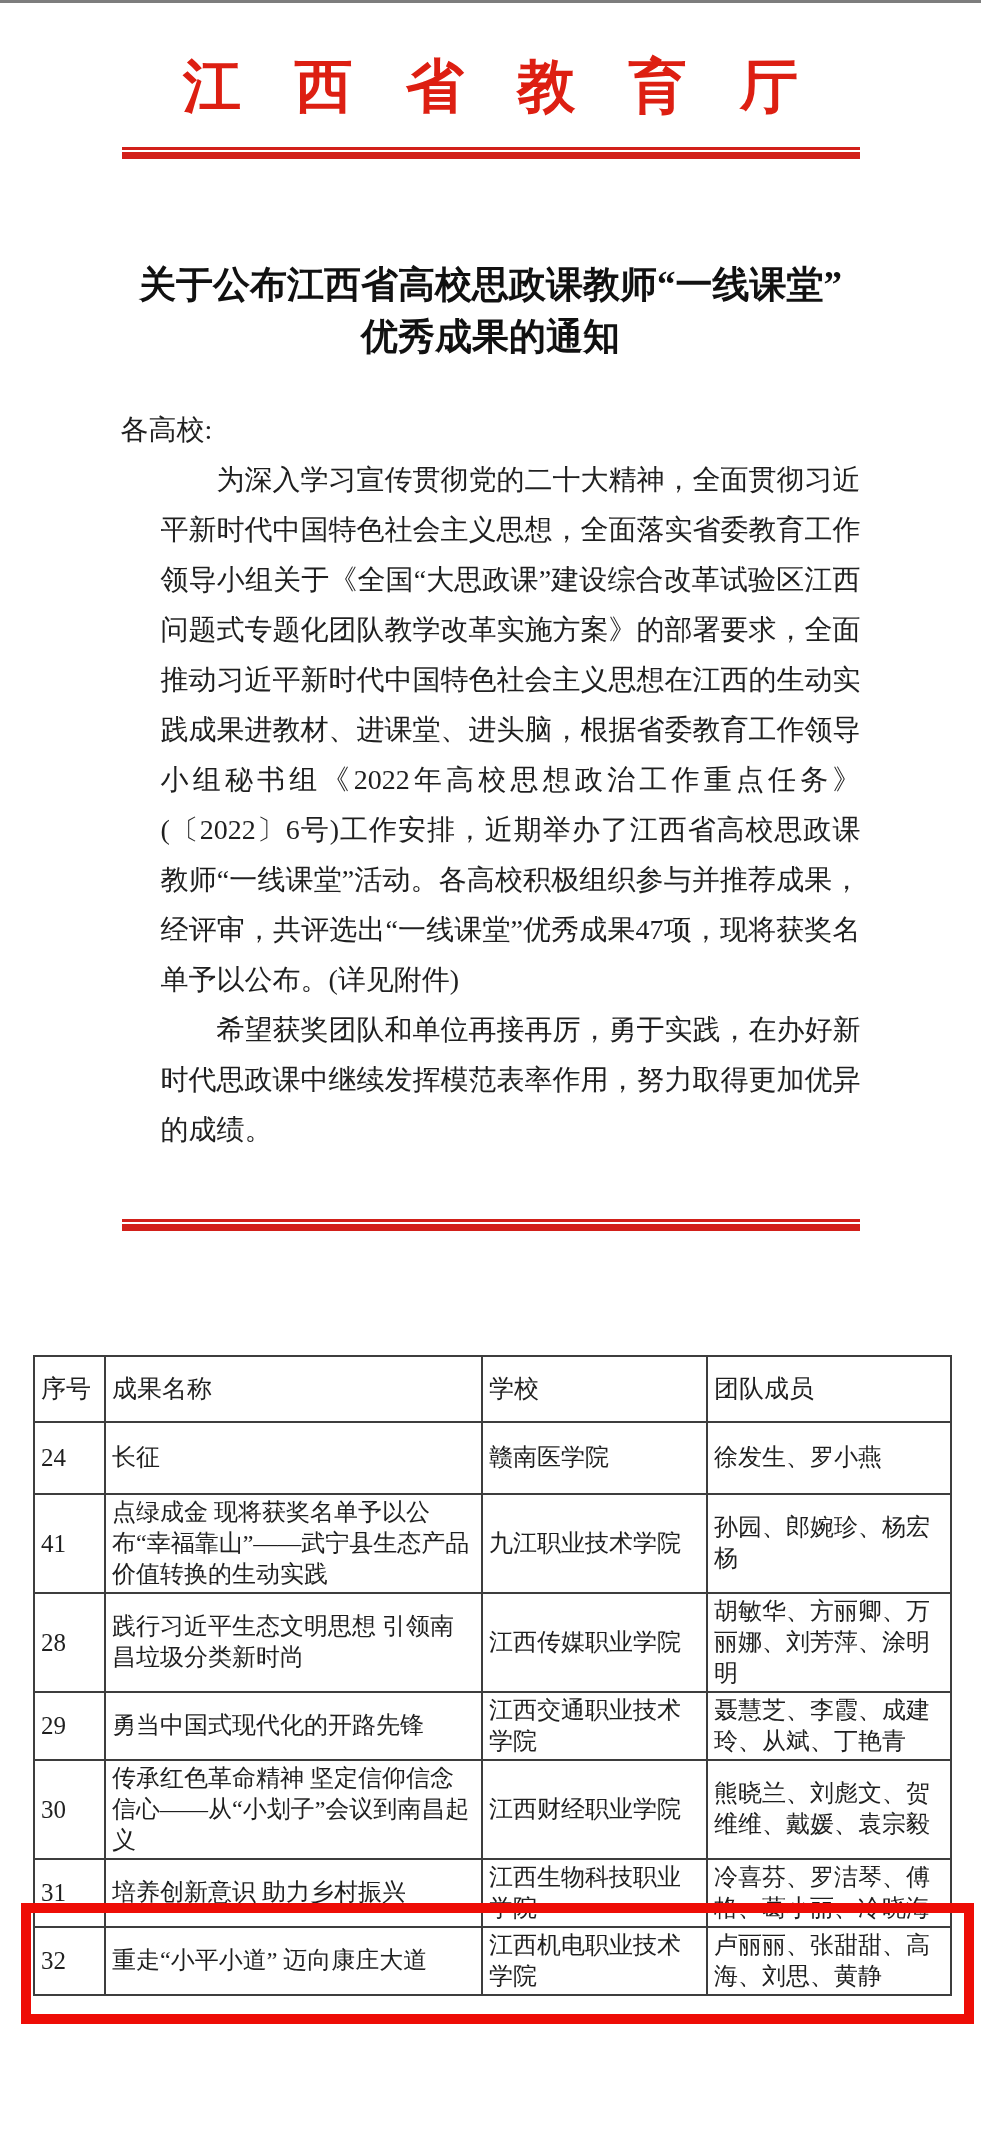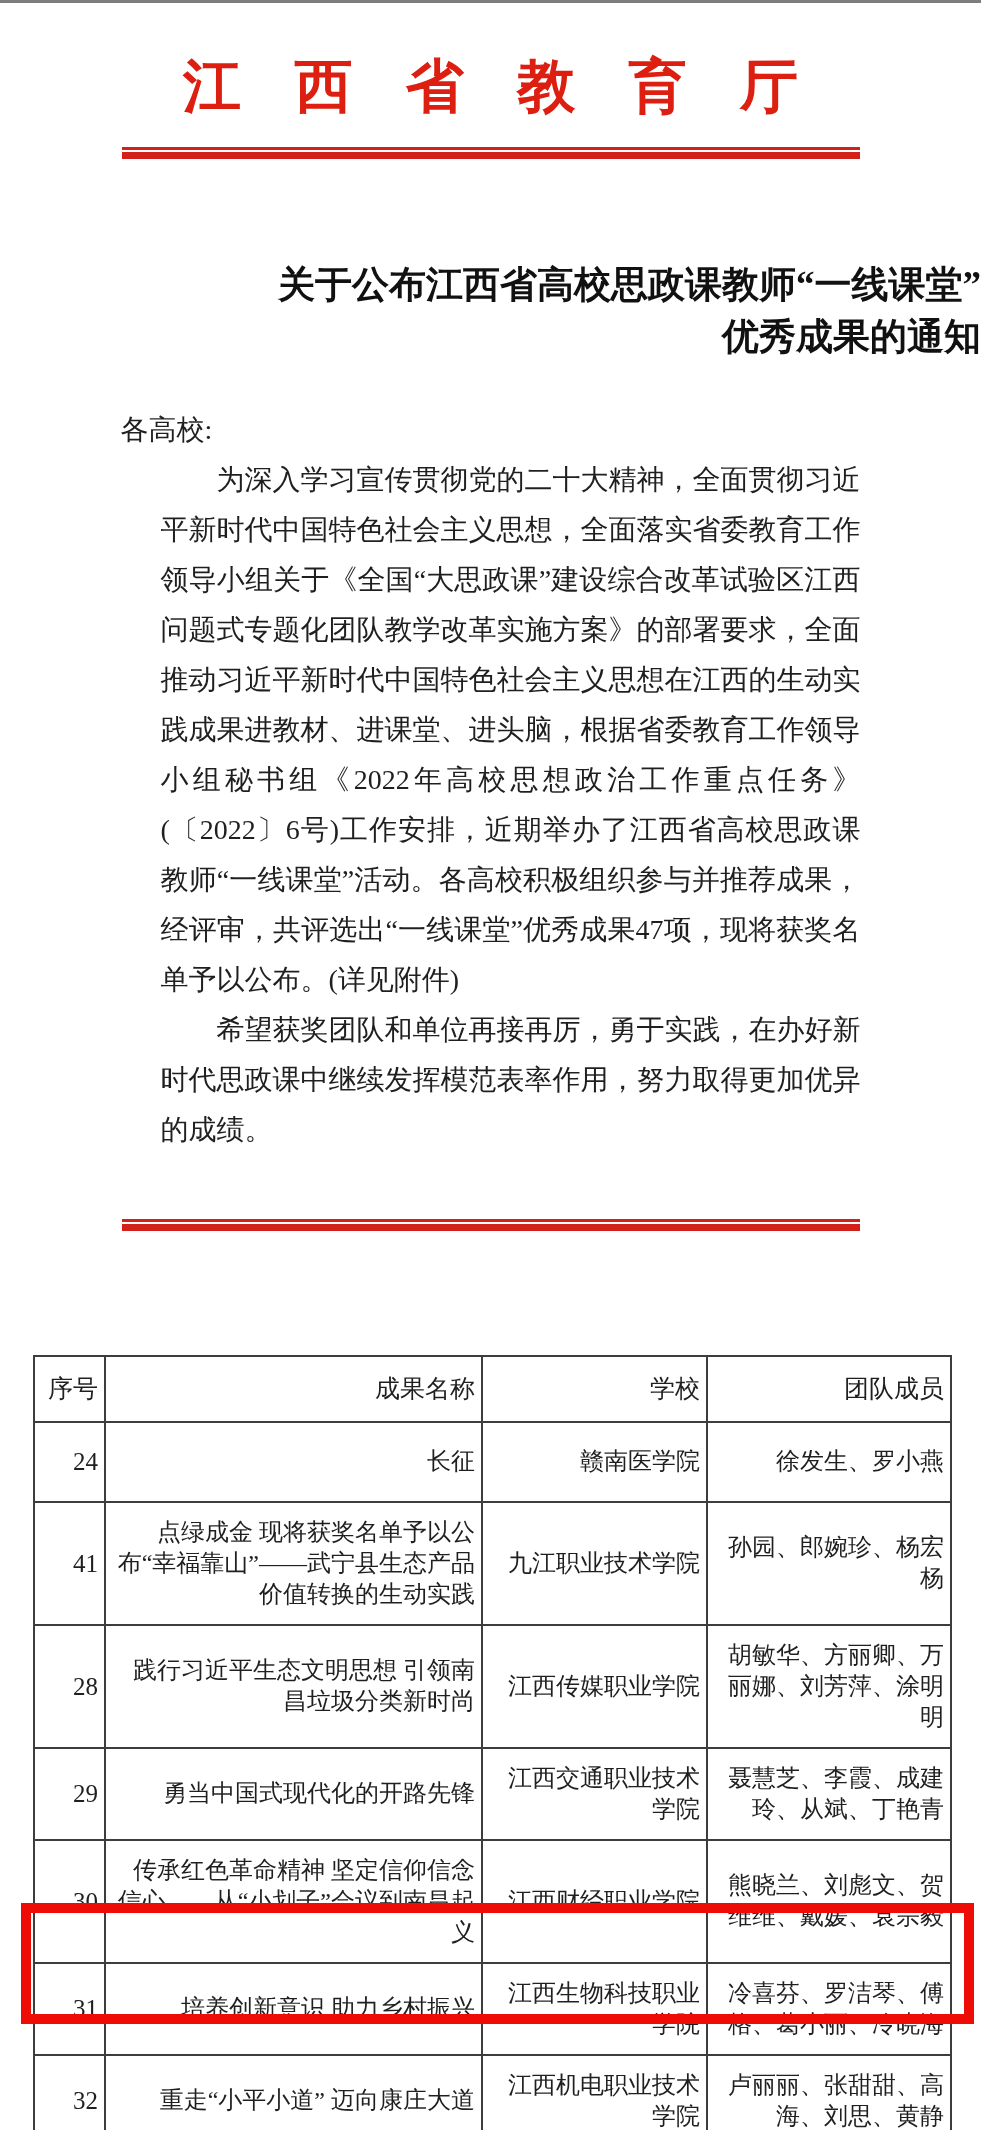--- a/index.html
+++ b/index.html
@@ -49,21 +49,21 @@
     position: absolute;
     left: 0; right: 0;
     top: 2px;
     height: 7px;
     background: var(--rule-red);
   }
   .rule-1 { margin-top: 26px; }
   .rule-2 { margin-top: 64px; }
   .doc-title {
     margin-top: 100px;
-    text-align: right;
+    text-align: center;
     font-weight: bold;
     font-size: 37px;
     line-height: 52px;
     color: #111;
   }
   .doc-body {
     width: 740px;
     margin: 42px auto 0 auto;
     font-size: 28px;
     line-height: 50px;
@@ -74,28 +74,28 @@
   .results-table {
     margin: 124px 0 0 33px;
     width: 917px;
     border-collapse: collapse;
     table-layout: fixed;
     font-size: 24px;
     line-height: 31px;
   }
   .results-table th, .results-table td {
     border: 2px solid var(--table-border);
-    text-align: right;
+    text-align: left;
     vertical-align: middle;
-    padding: 14px 6px;
+    padding: 2px 6px;
     font-weight: normal;
     word-break: break-all;
   }
   .results-table thead th { height: 66px; font-size: 25px; }
-  .results-table tbody tr:first-child td { height: 80px; }
+  .results-table tbody tr:first-child td { height: 72px; }
   .cell-members { text-align: left; padding-left: 12px; }
   .cell-serial { font-family: "Liberation Serif", "DejaVu Serif", serif; font-size: 25px; }
   .highlight-box {
     position: absolute;
     border: 10px solid var(--highlight-red);
     pointer-events: none;
   }
 </style>
 </head>
 <body>

